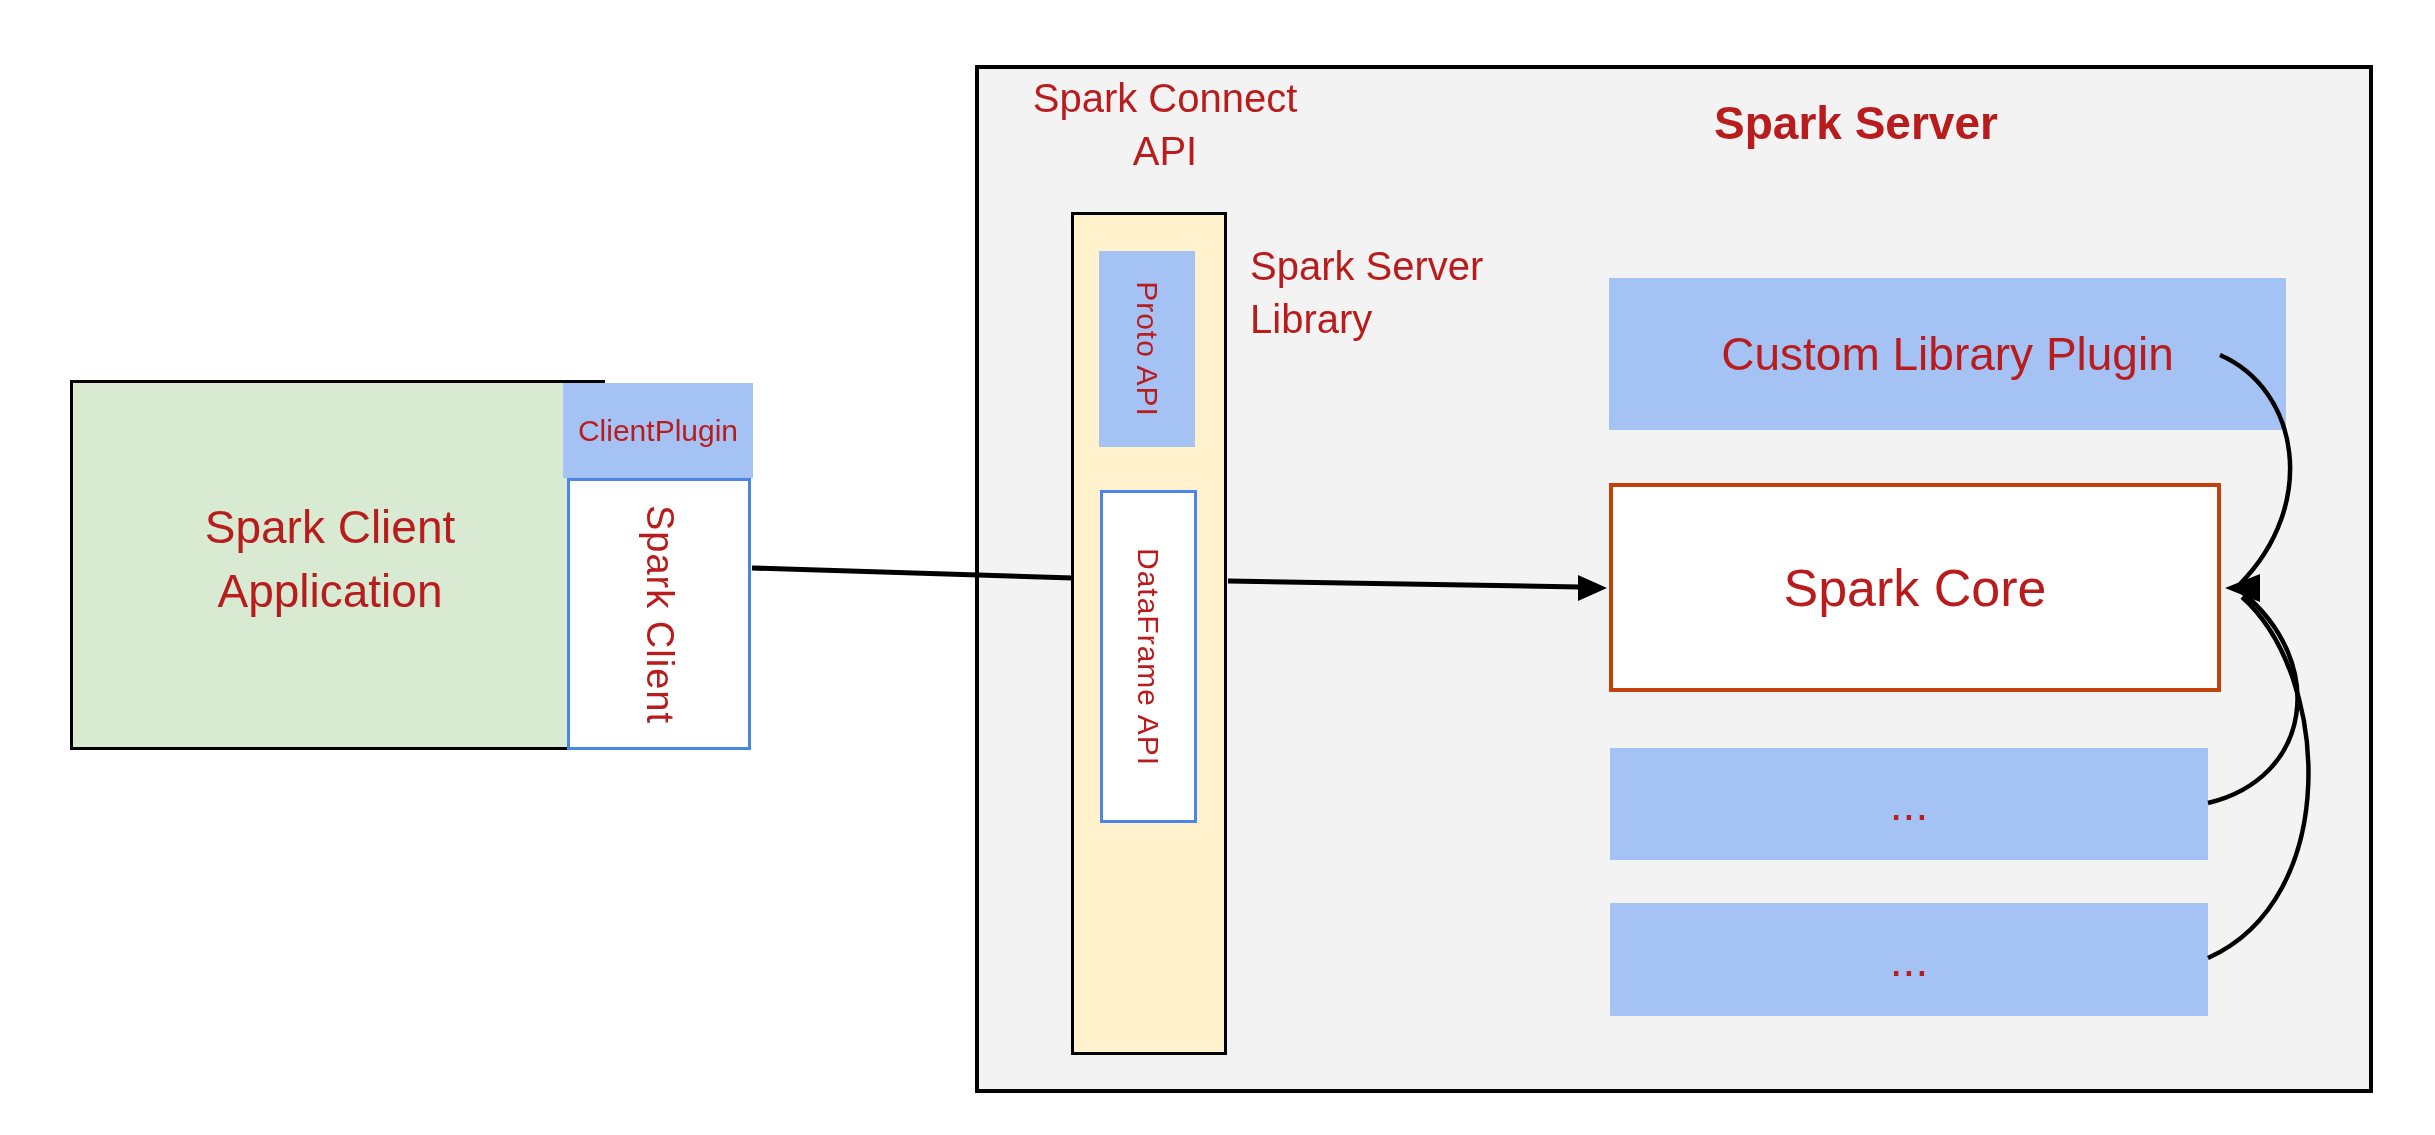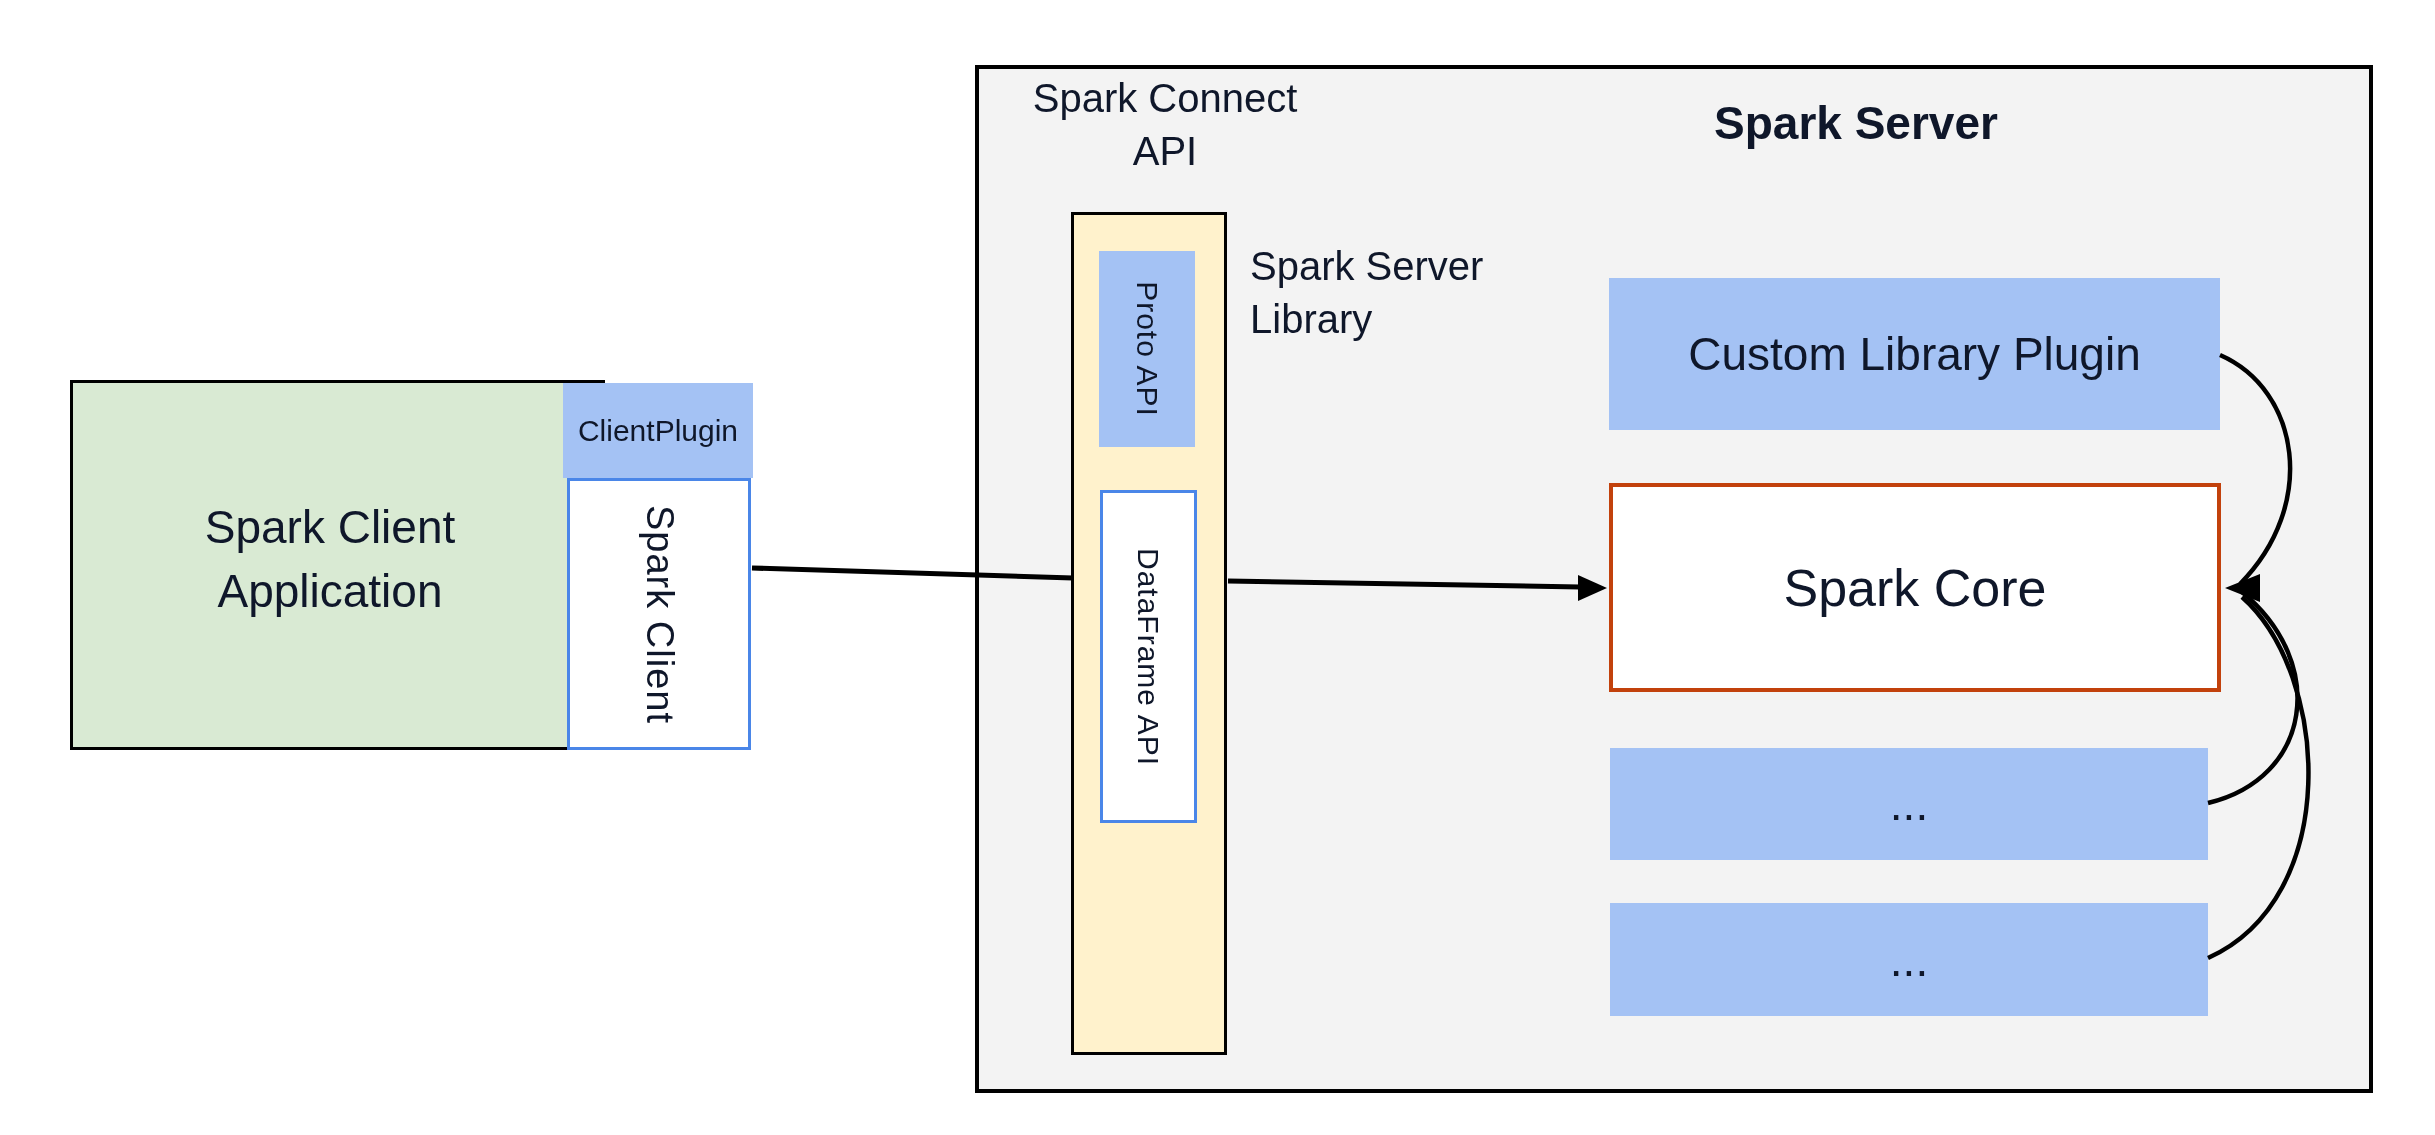--- a/index.html
+++ b/index.html
@@ -2,21 +2,21 @@
 <html><head>
 <meta charset="utf-8">
 <style>
   html, body { margin: 0; padding: 0; background: #ffffff; }
   #canvas {
     position: relative;
     width: 2435px;
     height: 1135px;
     background: #ffffff;
     font-family: "Liberation Sans", sans-serif;
-    color: #0f172a;
+    color: #b91c1c;
     overflow: hidden;
   }
   .abs { position: absolute; box-sizing: border-box; }
   .center-flex { display: flex; align-items: center; justify-content: center; }
 
   
   .server-box {
     left: 975px; top: 65px; width: 1398px; height: 1028px;
     background: #f3f3f3; border: 4px solid #000000;
   }
@@ -64,21 +64,21 @@
   }
 
   
   .server-title {
     left: 1606px; top: 96px; width: 500px;
     text-align: center; font-size: 46px; line-height: 55px; font-weight: bold;
   }
 
   
   .plugin-box {
-    left: 1609px; top: 278px; width: 611px; height: 152px;
+    left: 1609px; top: 278px; width: 677px; height: 152px;
     background: #a4c2f4; font-size: 46px;
   }
   .spark-core-box {
     left: 1609px; top: 483px; width: 612px; height: 209px;
     background: #ffffff; border: 4px solid #c2410c; font-size: 52px;
   }
   .module-box-1 {
     left: 1610px; top: 748px; width: 598px; height: 112px;
     background: #a4c2f4; font-size: 46px;
   }

